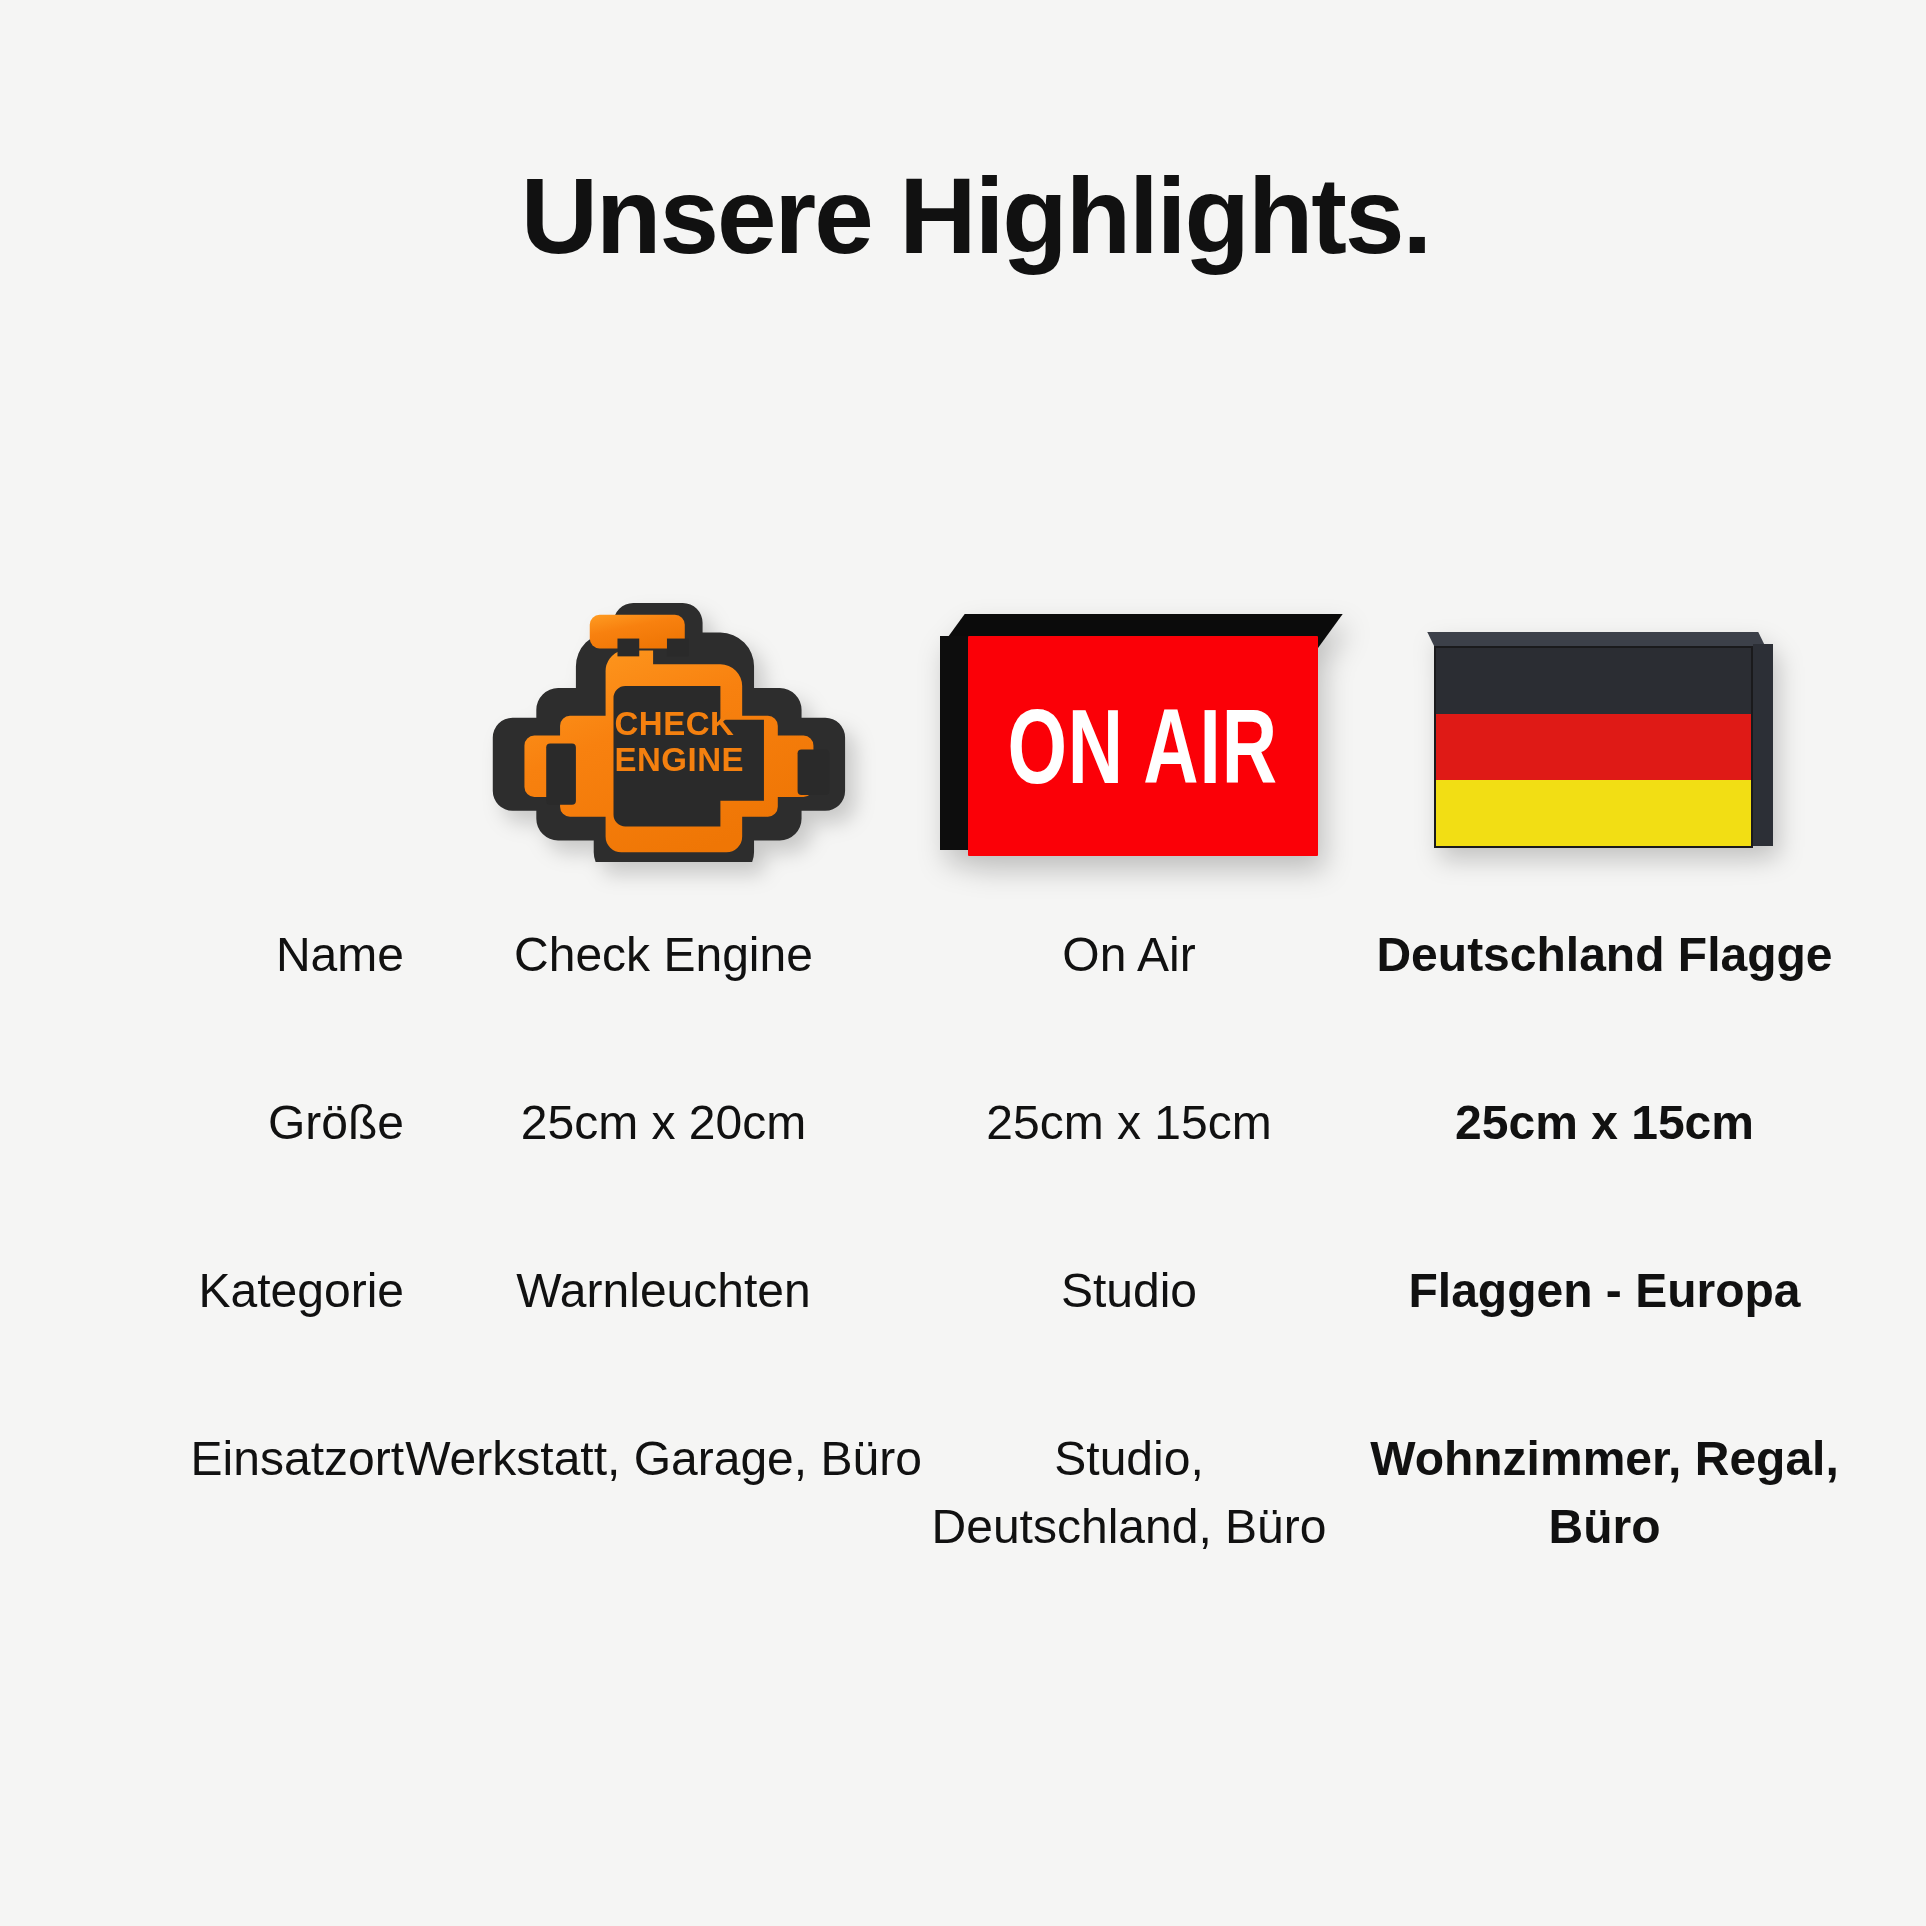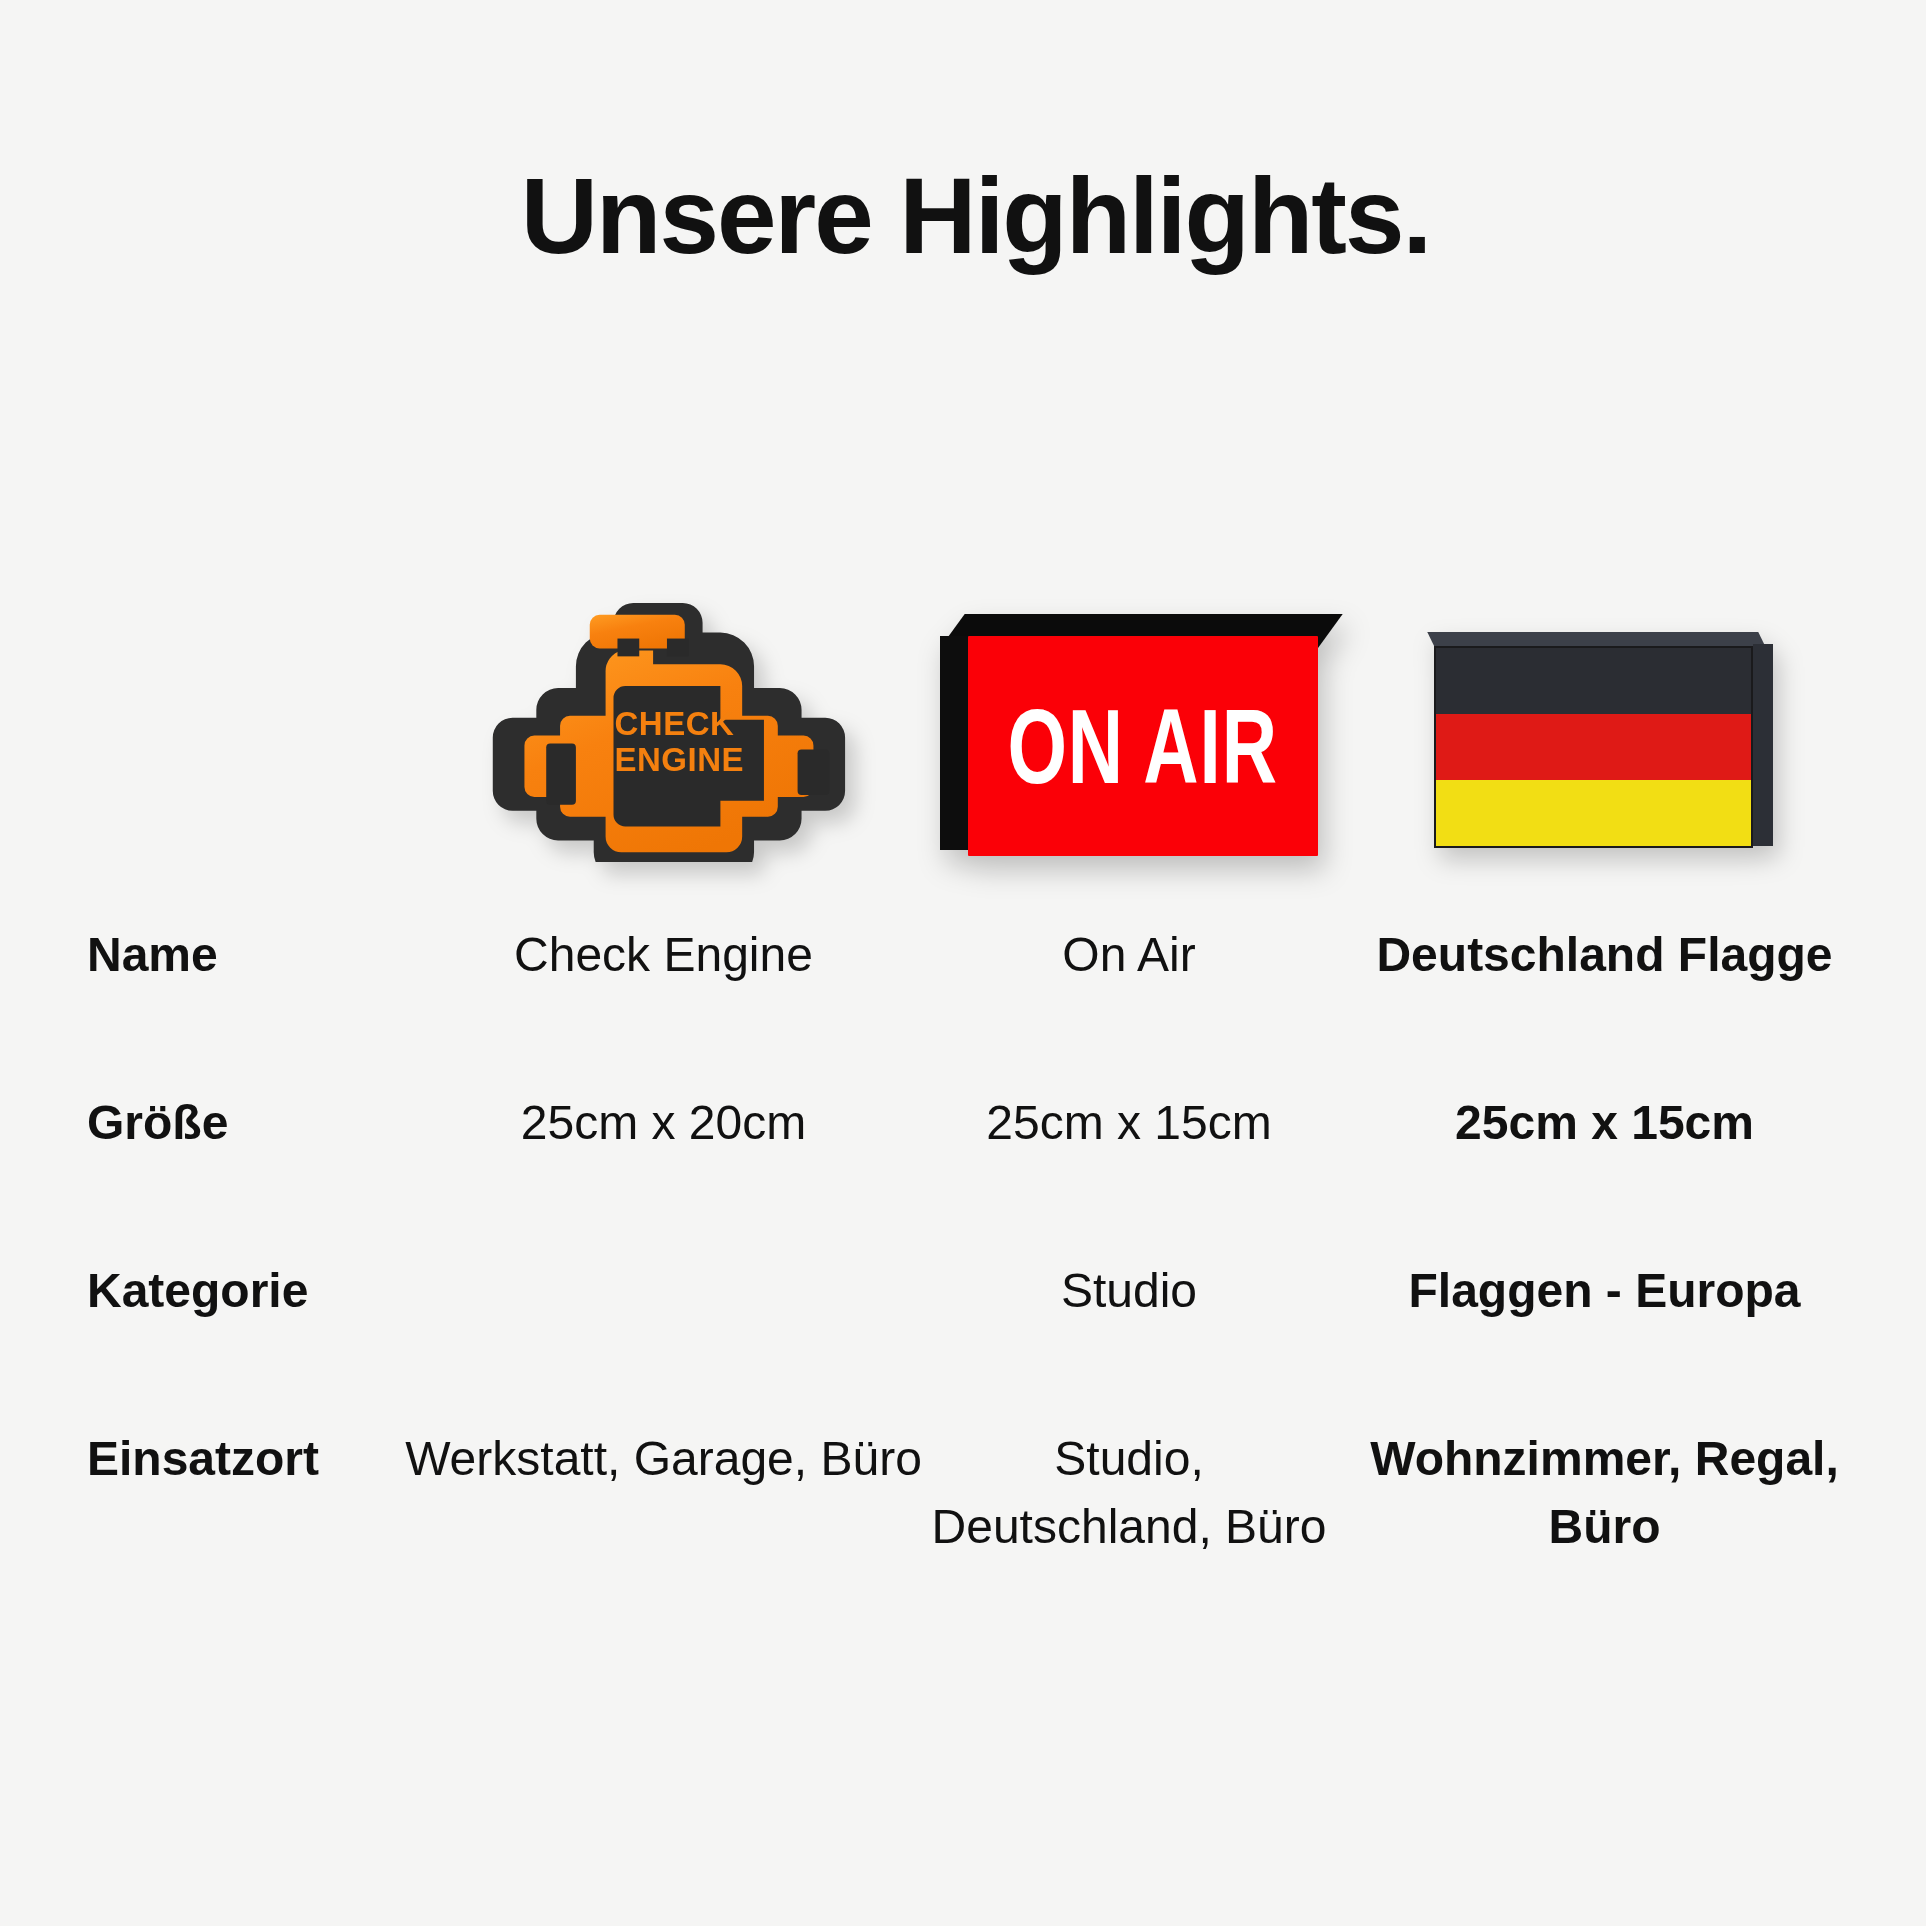--- a/index.html
+++ b/index.html
@@ -163,22 +163,22 @@
   .cell {
     position: absolute;
     top: 0;
     font-size: 48px;
     line-height: 1.42;
     color: #111111;
   }
   .label {
     left: 87px;
     width: 317px;
-    text-align: left;
-    font-weight: 700;
+    text-align: right;
+    font-weight: 400;
   }
   .v1 { left: 396px;  width: 535px; text-align: center; font-weight: 400; }
   .v2 { left: 921px;  width: 416px; text-align: center; font-weight: 400; }
   .v3 { left: 1337px; width: 535px; text-align: center; font-weight: 700; }
 </style>
 </head>
 <body>
 
 <div class="page">
 
@@ -250,20 +250,21 @@
 
     <div class="row">
       <div class="cell label">Größe</div>
       <div class="cell v1">25cm x 20cm</div>
       <div class="cell v2">25cm x 15cm</div>
       <div class="cell v3">25cm x 15cm</div>
     </div>
 
     <div class="row">
       <div class="cell label">Kategorie</div>
+      <div class="cell v1">Warnleuchten</div>
       <div class="cell v2">Studio</div>
       <div class="cell v3">Flaggen - Europa</div>
     </div>
 
     <div class="row row-tall">
       <div class="cell label">Einsatzort</div>
       <div class="cell v1">Werkstatt, Garage, Büro</div>
       <div class="cell v2">Studio, Deutschland, Büro</div>
       <div class="cell v3">Wohnzimmer, Regal, Büro</div>
     </div>

